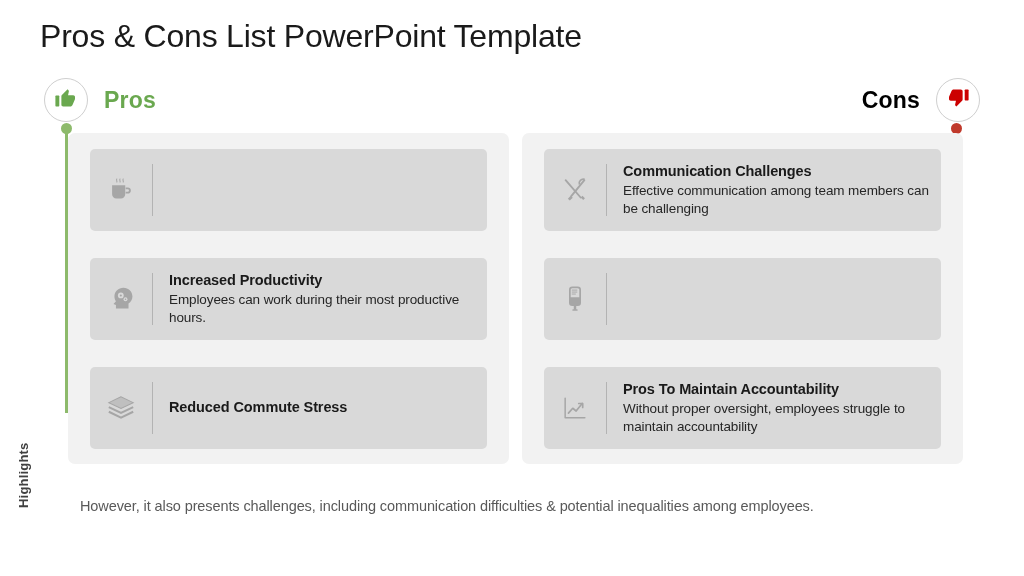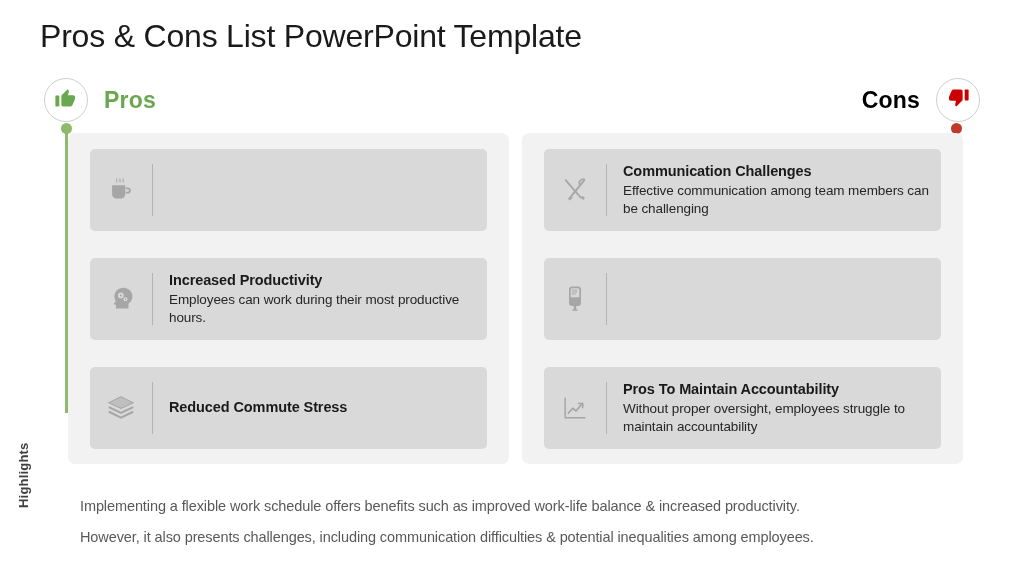--- a/index.html
+++ b/index.html
@@ -262,17 +262,16 @@
       <div class="card-text">
         <div class="card-title">Pros To Maintain Accountability</div>
         <div class="card-desc">Without proper oversight, employees struggle to maintain accountability</div>
       </div>
     </div>
 
   </div>
 
   <div class="hl-label">Highlights</div>
   <div class="hl-body">
-    <div class="hl-line">Implementing a flexible work schedule offers benefits such as improved work-life balance &amp; increased productivity.</div>
     <div class="hl-line">However, it also presents challenges, including communication difficulties &amp; potential inequalities among employees.</div>
   </div>
 
 </div>
 
 </body></html>

